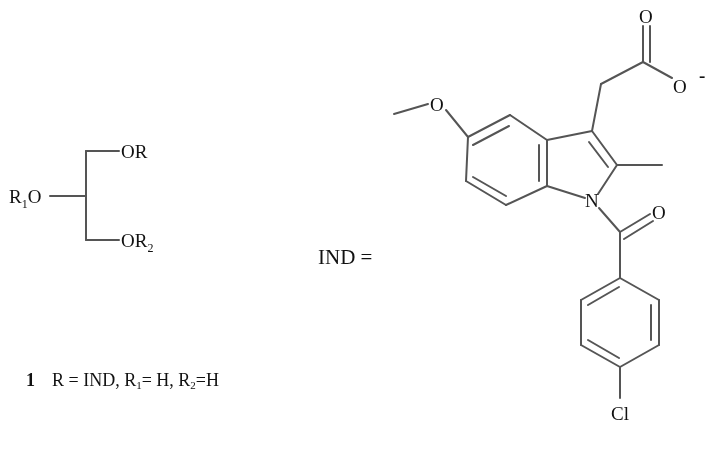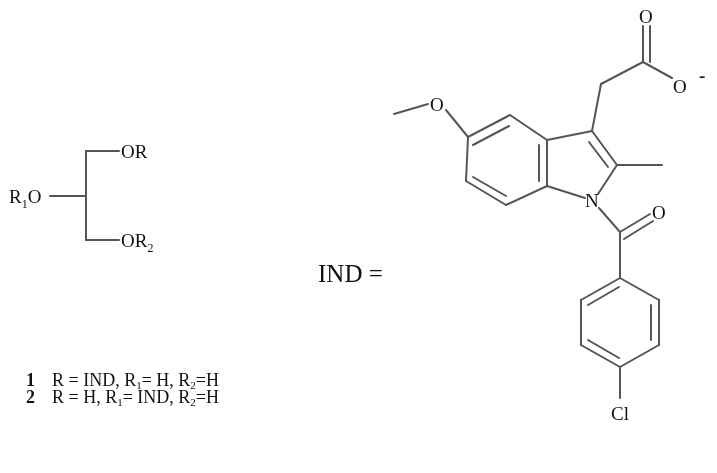--- a/index.html
+++ b/index.html
@@ -6,21 +6,21 @@
     body { width: 717px; height: 473px; position: relative; overflow: hidden;
            font-family: "Liberation Serif", "DejaVu Serif", serif; color: #111; }
     svg.scheme { position: absolute; left: 0; top: 0; }
     .lbl { font-family: "Liberation Serif", "DejaVu Serif", serif; font-size: 19px; fill: #111; }
     .sub { font-size: 12px; }
     .bond { stroke: #555; stroke-width: 2; fill: none; stroke-linecap: round; }
     .compound-list { position: absolute; left: 14px; top: 360px; margin: 12px; padding: 0; list-style: none; }
     .compound-list li { font-size: 18px; line-height: 17px; height: 17px; white-space: nowrap; }
     .compound-list .num { display: inline-block; width: 26px; font-weight: bold; }
     .compound-list sub { font-size: 11px; vertical-align: -3px; line-height: 0; }
-    .ind-label { position: absolute; left: 318px; top: 260px; font-size: 25px; white-space: nowrap; }
+    .ind-label { position: absolute; left: 318px; top: 245px; font-size: 21px; white-space: nowrap; }
   </style>
 </head>
 <body>
 
 <svg class="scheme" width="717" height="473" viewBox="0 0 717 473" xmlns="http://www.w3.org/2000/svg">
 
   <g>
     <line class="bond" x1="86" y1="151" x2="86" y2="240"></line>
     <line class="bond" x1="86" y1="151" x2="119" y2="151"></line>
     <line class="bond" x1="50" y1="196" x2="86" y2="196"></line>
@@ -90,16 +90,13 @@
     <text class="lbl" x="611" y="420">Cl</text>
   </g>
 </svg>
 
 <div class="ind-label">IND =</div>
 
 <ul class="compound-list">
   <li>
     <span class="num">1</span><span>R = </span><span>IND</span><span>, </span><span>R</span><sub>1</sub><span>= </span><span>H</span><span>, </span><span>R</span><sub>2</sub><span>=</span><span>H</span>
   </li>
-  <li>
-    <span class="num">2</span><span>R = </span><span>H</span><span>, </span><span>R</span><sub>1</sub><span>= </span><span>IND</span><span>, </span><span>R</span><sub>2</sub><span>=</span><span>H</span>
-  </li>
 </ul>
 
 </body></html>

